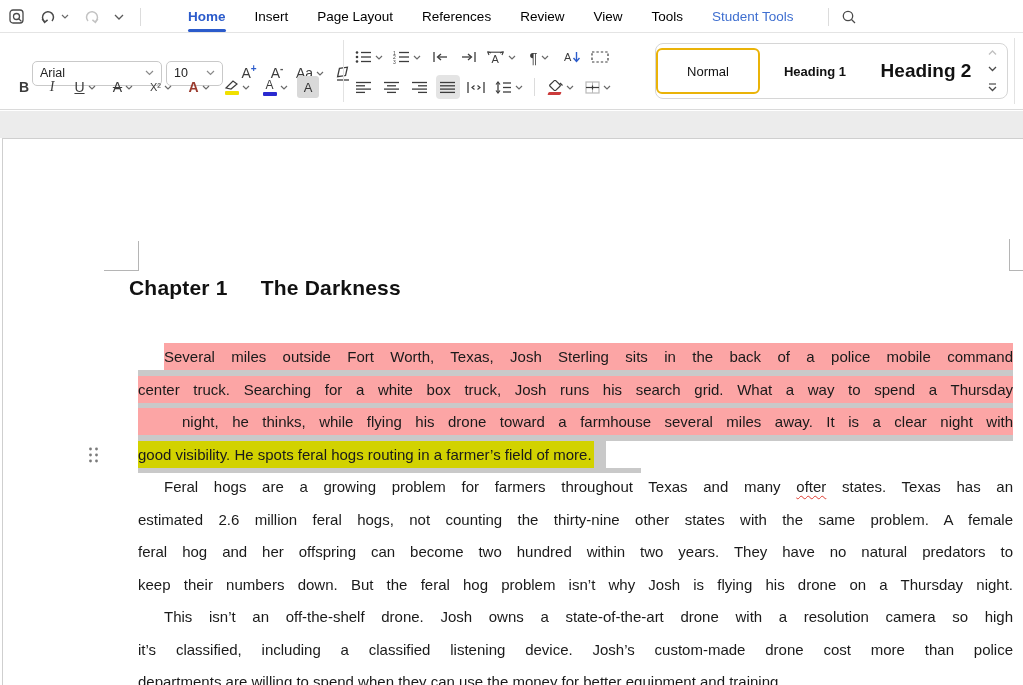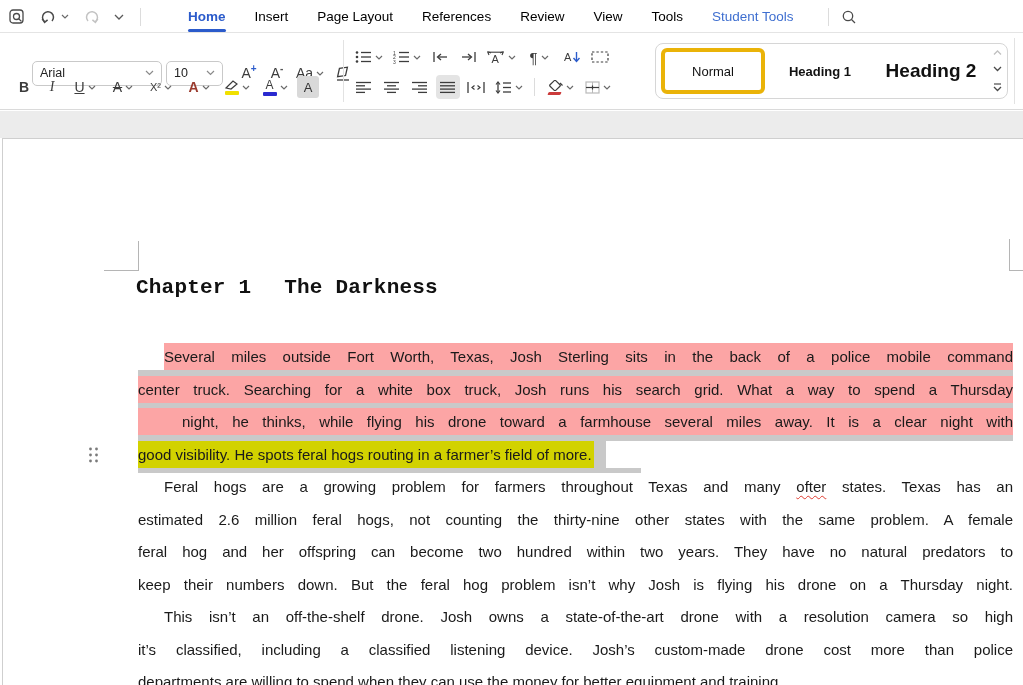--- a/index.html
+++ b/index.html
@@ -52,36 +52,36 @@
   .sup-minus { color:#555; }
   .swatchwrap { display:flex; flex-direction:column; align-items:center; line-height:1; }
   .swatch { width:14px; height:4px; margin-top:1px; border-radius:1px; }
   .boxed { background:#d9d9d9; border-radius:3px; width:22px; height:22px;
     display:flex; align-items:center; justify-content:center; font-size:13px; color:#333; }
 
   
   .gallery { position:absolute; left:655px; top:9px; width:353px; height:56px;
     border:1px solid #d6d6d6; border-radius:8px; display:flex; align-items:center; background:#fff; }
   .style-item { height:46px; display:flex; align-items:center; justify-content:center; color:#111; cursor:default; }
-  .style-normal { width:104px; margin-left:5px; border:4px solid #eab308; border-radius:6px; font-size:13px; }
+  .style-normal { width:104px; border:2px solid #eab308; border-radius:6px; font-size:13px; }
   .style-h1 { width:110px; font-weight:bold; font-size:13px; }
   .style-h2 { width:112px; font-weight:bold; font-size:19px; }
   .gal-arrows { width:20px; height:52px; display:flex; flex-direction:column; align-items:center; justify-content:space-around; }
 
   
   .canvasband { position:absolute; left:0; top:111px; width:1023px; height:27px; background:#ececec; }
   .page { position:absolute; left:2px; top:138px; width:1021px; height:547px; background:#fff;
     border-left:1px solid #cfcfcf; border-top:1px solid #cfcfcf; }
   .mark-tl { position:absolute; left:101px; top:102px; width:35px; height:30px;
     border-right:1px solid #b5b5b5; border-bottom:1px solid #b5b5b5; }
   .mark-tr { position:absolute; left:1006px; top:100px; width:14px; height:32px;
     border-left:1px solid #b5b5b5; border-bottom:1px solid #b5b5b5; }
 
-  .doc-heading { position:absolute; left:133px; top:137px; font-size:21px; font-weight:600; color:#111;
-    letter-spacing:0.2px;font-family:Liberation Mono, monospace; }
+  .doc-heading { position:absolute; left:126px; top:137px; font-size:21px; font-weight:600; color:#111;
+    letter-spacing:0.2px; }
   .h-tab { display:inline-block; width:33px; }
 
   .body-text { position:absolute; left:135px; top:204px; width:875px; font-size:15px; color:#1a1a1a; }
   .tline { height:27px; line-height:27px; text-align:justify; text-align-last:justify; white-space:nowrap; margin-bottom:5.5px; }
   .tline.last { text-align-last:left; }
   .hl { background:#fca5a5; }
   .gapbar { width:875px; height:5.5px; background:#c9c9c9; margin-top:-5.5px; margin-bottom:0; position:relative; }
   .p1 .tline { margin-bottom:5.5px; }
   .indent { margin-left:26px; width:849px; }
   .l4wrap { display:flex; height:27px; margin-bottom:0; }

